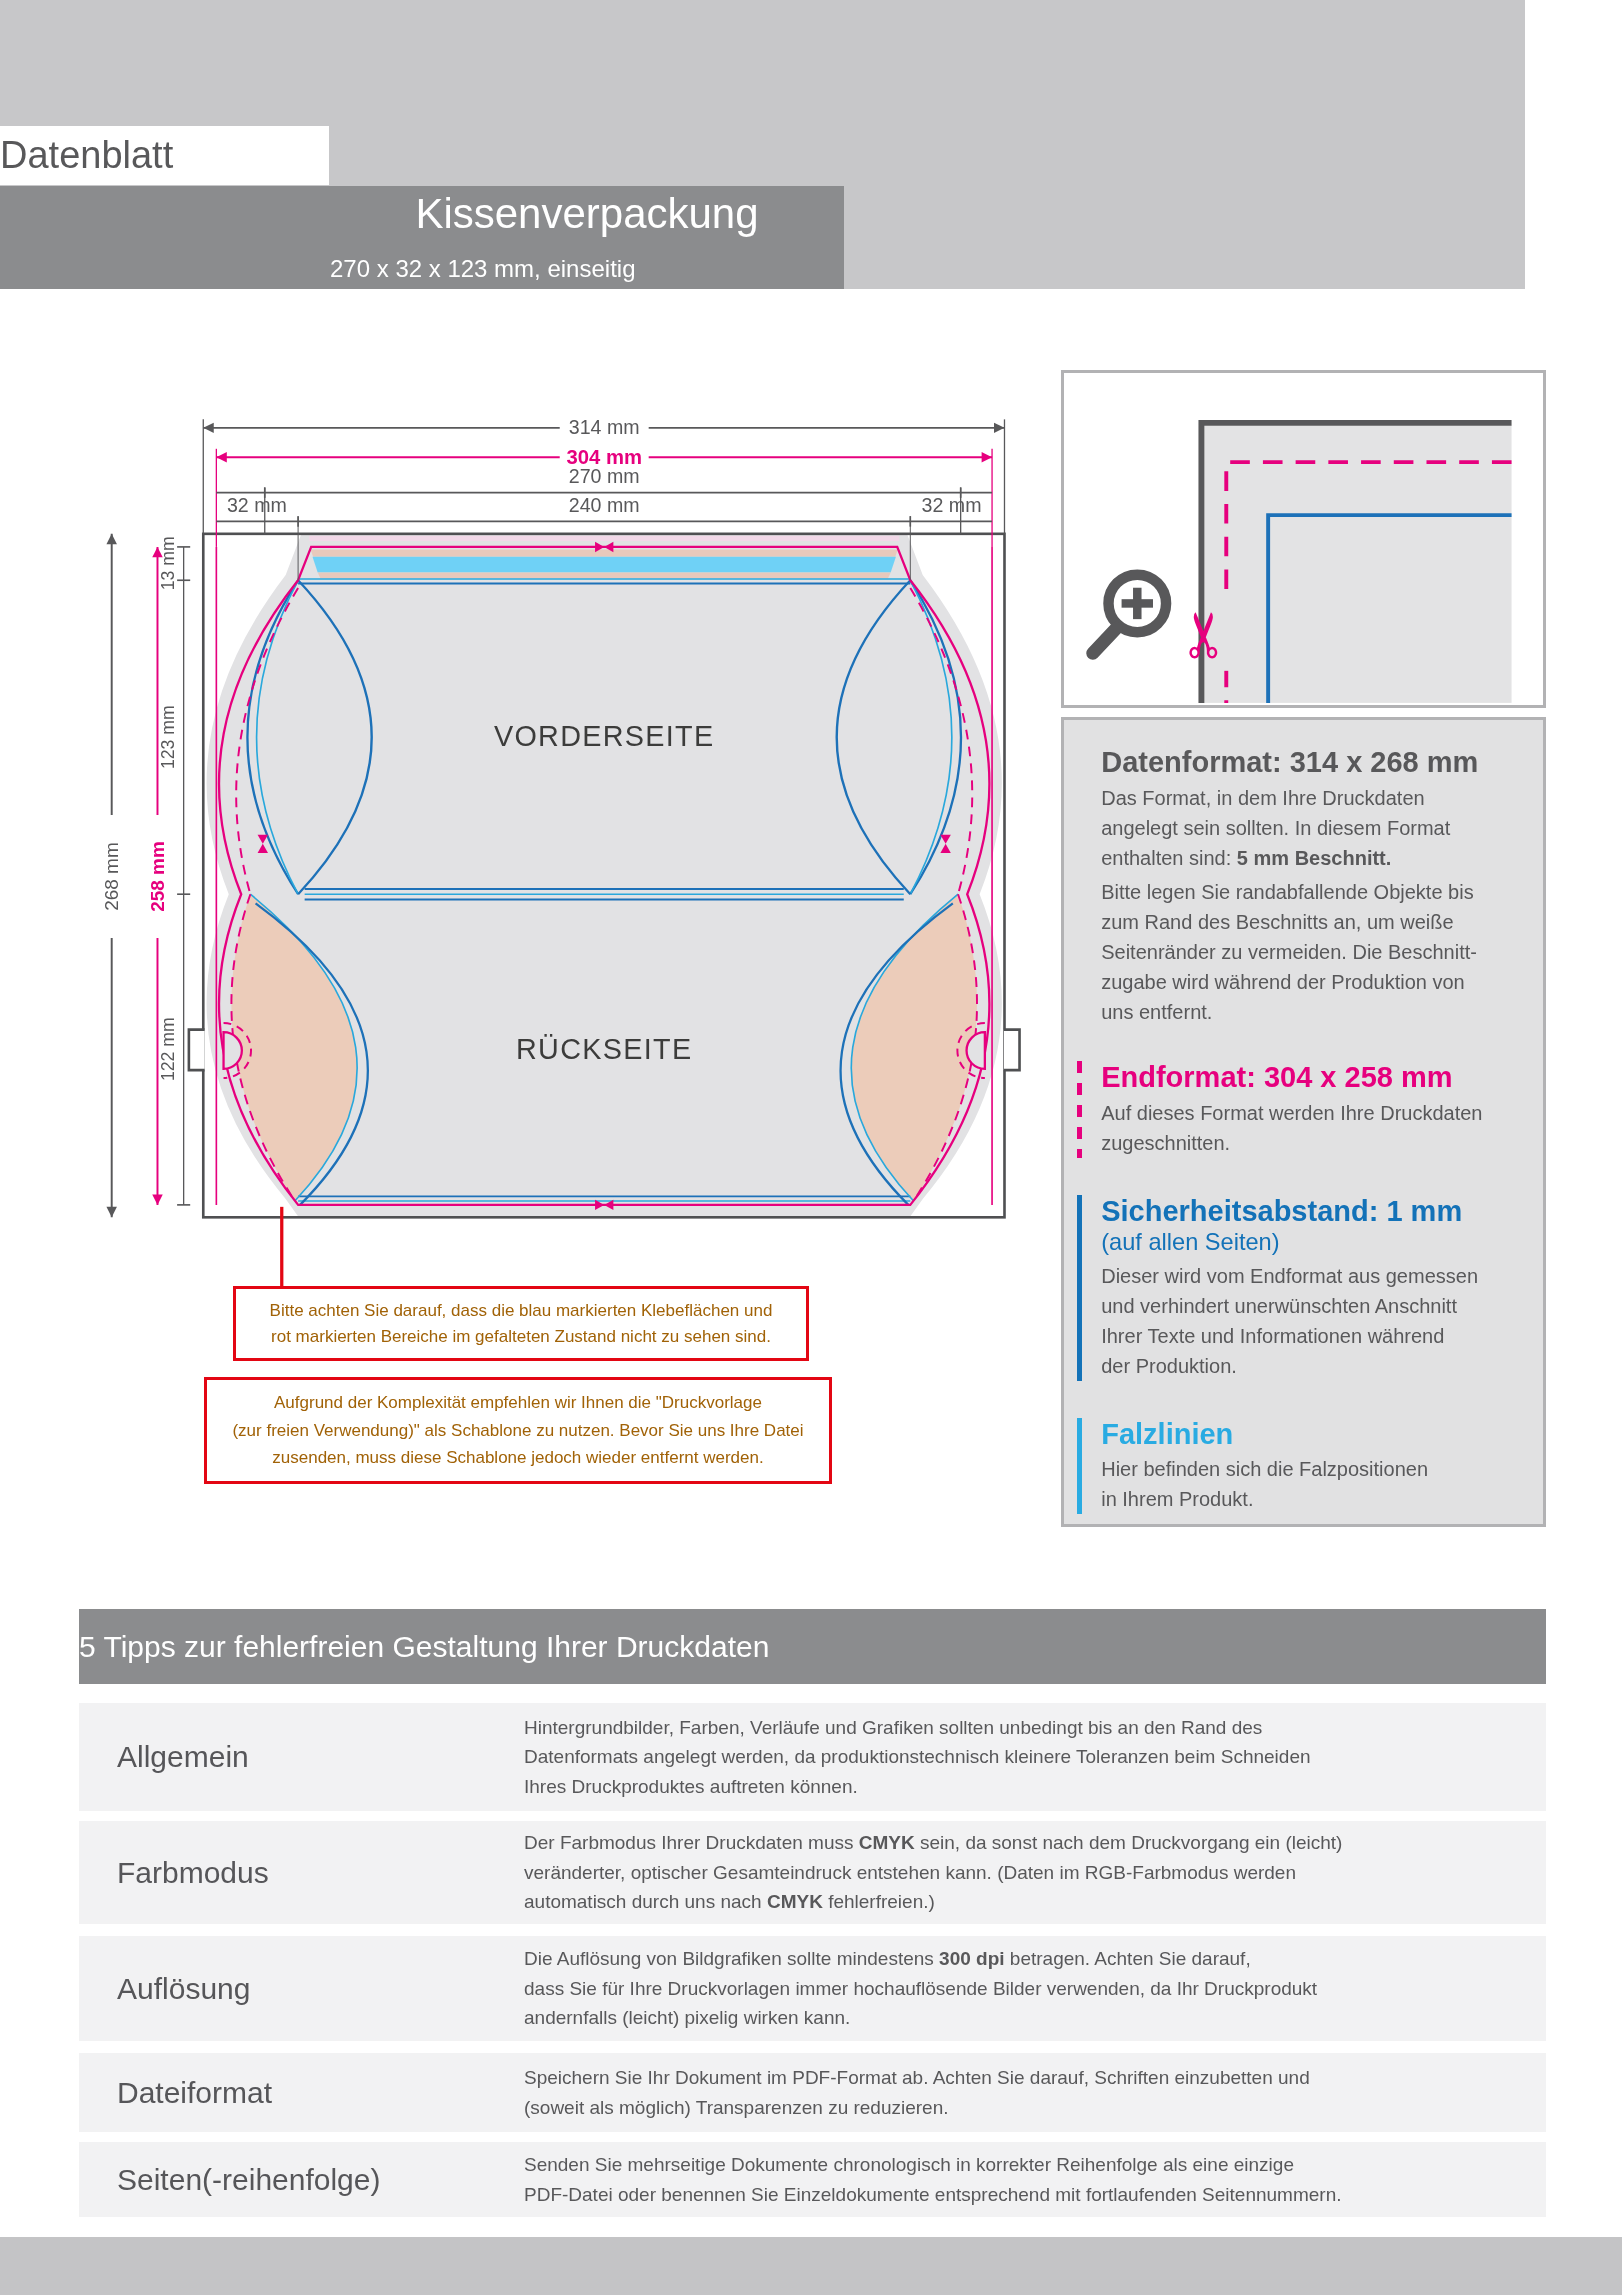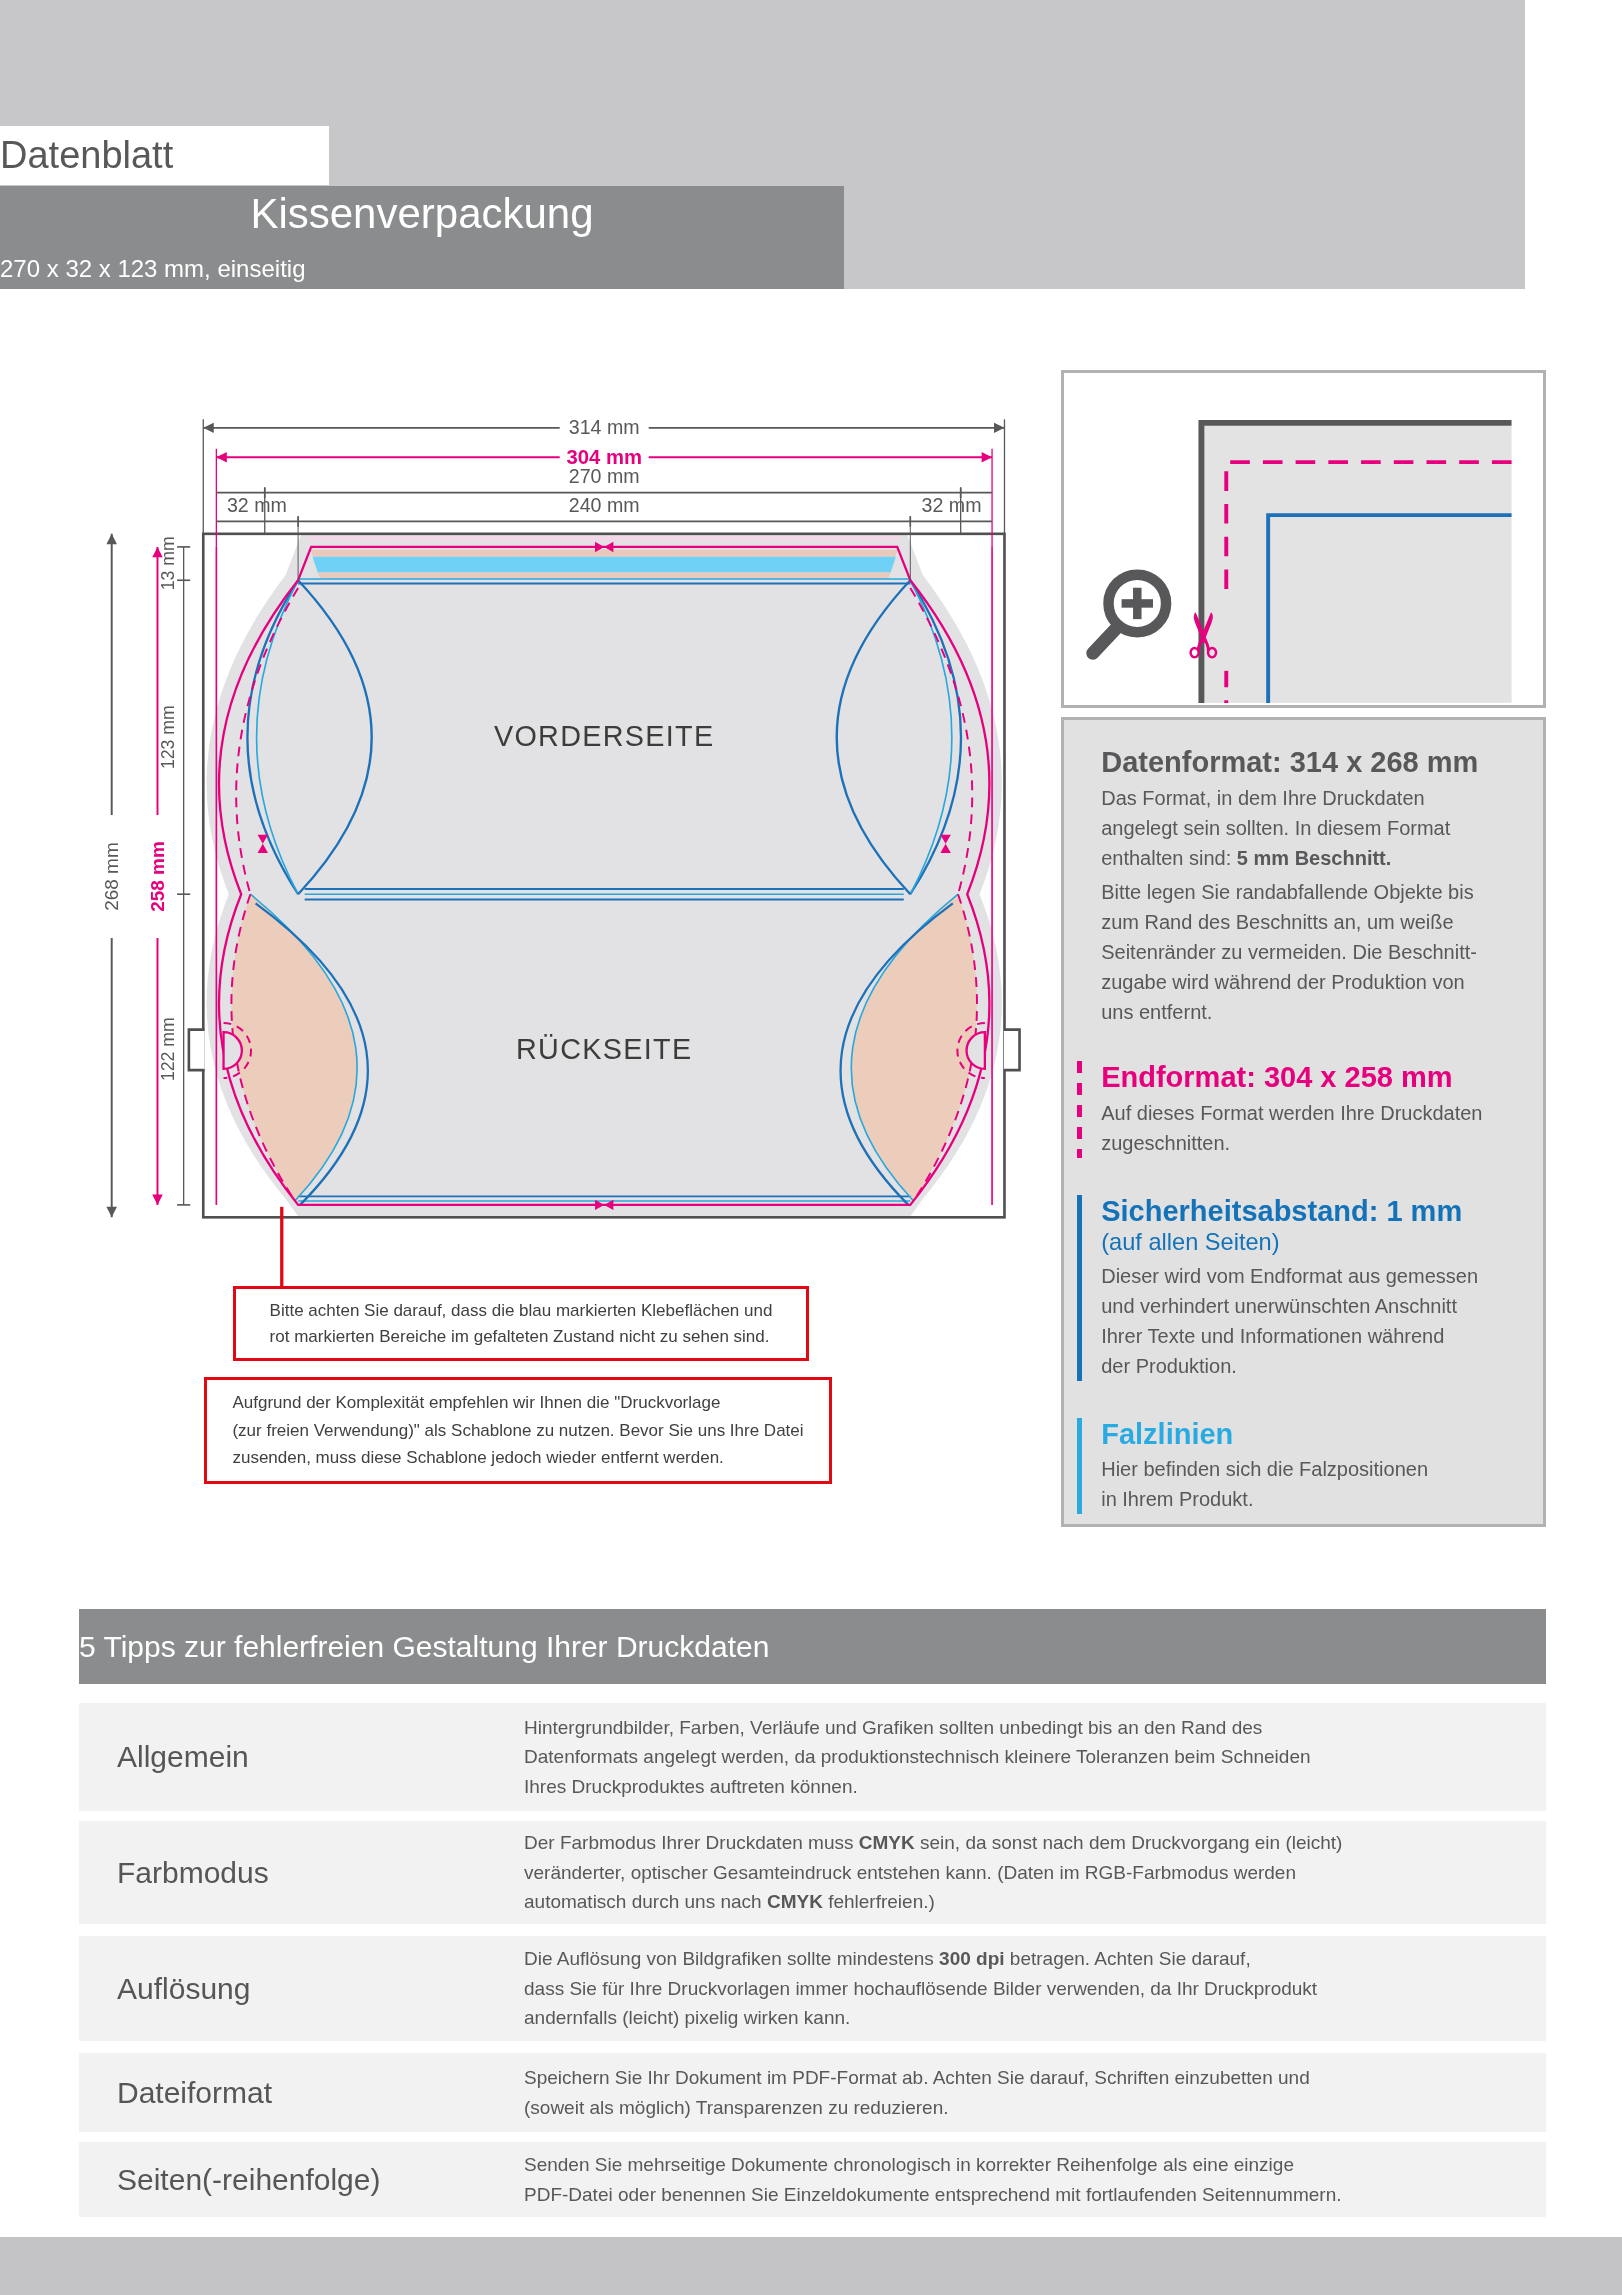--- a/index.html
+++ b/index.html
@@ -4,35 +4,35 @@
 <style>
   * { margin:0; padding:0; box-sizing:border-box; }
   html,body { width:1623px; height:2295px; }
   body { position:relative; background:#ffffff; font-family:"Liberation Sans", sans-serif; color:#58585a; overflow:hidden; }
   .abs { position:absolute; }
 
   
   .top-bg { left:0; top:0; width:1525px; height:289px; background:#c7c7c9; }
   .datenblatt-box { left:0; top:126px; width:329px; height:59px; background:#ffffff; display:flex; align-items:center; }
   .datenblatt-box span { font-size:38px; color:#58585a; }
-  .title-bar { left:0; top:186px; width:844px; height:103px; background:#8b8c8e; display:flex; flex-direction:column; justify-content:center; }
+  .title-bar { left:0; top:186px; width:844px; height:103px; background:#8b8c8e; display:flex; flex-direction:column; justify-content:center; padding-left:330px; }
   .title-bar .t1 { font-size:42px; color:#ffffff; text-align:center; line-height:1.05; }
   .title-bar .t2 { font-size:24px; color:#ffffff; text-align:left; margin-top:18px; }
 
   
   #diagram { left:79px; top:393px; }
   #diagram text { font-family:"Liberation Sans", sans-serif; }
   .dimtxt { font-size:30px; fill:#58585a; }
   .dimtxt-m { font-size:31px; fill:#e6007e; font-weight:bold; }
   .rottxt { font-size:29px; fill:#58585a; }
   .rottxt-s { font-size:27px; fill:#58585a; }
   .paneltxt { font-size:44px; fill:#3c3c3b; letter-spacing:2px; }
 
   
-  .note-box { background:#ffffff; border:3.3px solid #e30613; display:flex; align-items:center; justify-content:center; color:#404040; white-space:pre-line; }
+  .note-box { background:#ffffff; border:3.3px solid #e30613; display:flex; align-items:center; justify-content:center; text-align:center; color:#a16207; white-space:pre-line; }
   .note1 { left:233px; top:1286px; width:576px; height:75px; font-size:17px; line-height:26px; }
   .note2 { left:204px; top:1377px; width:628px; height:107px; font-size:17px; line-height:27.5px; }
 
   
   .zoom-box { left:1061px; top:370px; width:485px; height:338px; background:#ffffff; border:3.9px solid #b2b2b4; }
   .info-panel { left:1061px; top:717px; width:485px; height:810px; background:#e1e1e2; border:3.9px solid #b2b2b4; padding:26px 19.6px 0 13px; }
   .sect { display:flex; margin-bottom:0; }
   .sect .bar { width:4.6px; flex:0 0 4.6px; margin-right:19.6px; }
   .sect .bar.none { background:transparent; }
   .bar-dash-m { background:repeating-linear-gradient(to bottom,#e6007e 0px,#e6007e 12.4px,transparent 12.4px,transparent 22px); }

